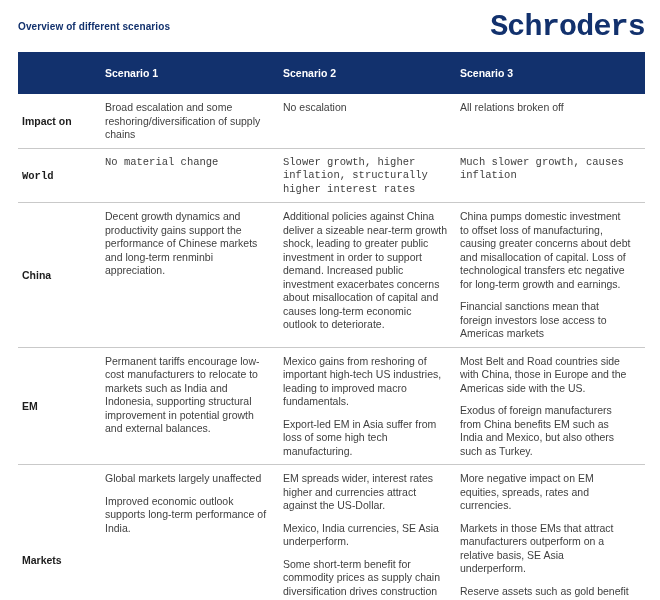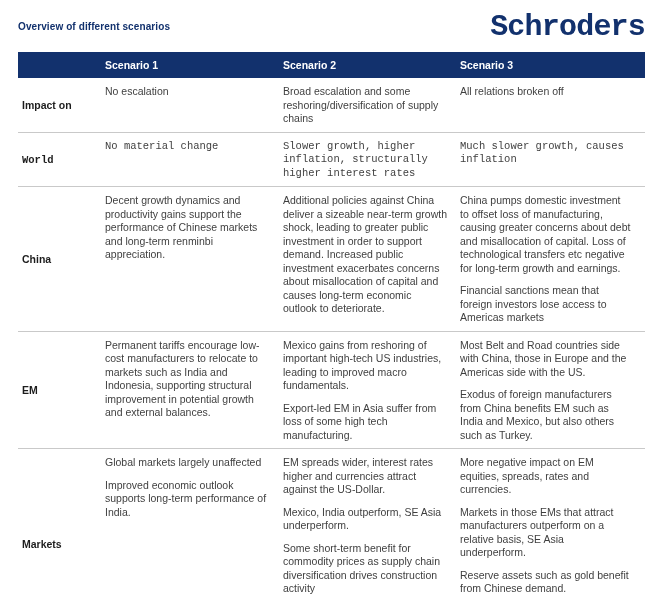--- a/index.html
+++ b/index.html
@@ -34,21 +34,21 @@
     line-height: 1;
     font-family: Liberation Mono, monospace;
   }
 
   .scenario-table { width: 627px; }
 
   .thead {
     display: grid;
     grid-template-columns: 87px 178px 177px 185px;
     background: var(--navy);
-    height: 26px;
+    height: 42px;
     align-items: center;
   }
   .thead .hcell {
     color: #ffffff; font-size: 10.5px; font-weight: 700;
     padding-right: 10px;
   }
 
   .trow {
     display: grid;
     grid-template-columns: 87px 178px 177px 185px;
@@ -90,24 +90,24 @@
     <div class="thead">
       <div class="hcell"></div>
       <div class="hcell">Scenario 1</div>
       <div class="hcell">Scenario 2</div>
       <div class="hcell">Scenario 3</div>
     </div>
 
     <div class="trow">
       <div class="label-cell">Impact on</div>
       <div class="cell">
-          <p>No escalation</p>
+          <p>Broad escalation and some reshoring/diversification of supply chains</p>
         </div>
       <div class="cell">
-          <p>Broad escalation and some reshoring/diversification of supply chains</p>
+          <p>No escalation</p>
         </div>
       <div class="cell">
           <p>All relations broken off</p>
         </div>
     </div>
 
     <div class="trow">
       <div class="label-cell">World</div>
       <div class="cell">
           <p>No material change</p>
@@ -150,21 +150,21 @@
     </div>
 
     <div class="trow">
       <div class="label-cell">Markets</div>
       <div class="cell">
           <p>Global markets largely unaffected</p>
           <p>Improved economic outlook supports long-term performance of India.</p>
         </div>
       <div class="cell">
           <p>EM spreads wider, interest rates higher and currencies attract against the US-Dollar.</p>
-          <p>Mexico, India outperform, SE Asia underperform.</p>
+          <p>Mexico, India currencies, SE Asia underperform.</p>
           <p>Some short-term benefit for commodity prices as supply chain diversification drives construction activity</p>
         </div>
       <div class="cell">
           <p>More negative impact on EM equities, spreads, rates and currencies.</p>
           <p>Markets in those EMs that attract manufacturers outperform on a relative basis, SE Asia underperform.</p>
           <p>Reserve assets such as gold benefit from Chinese demand.</p>
           <p>Commodities get short-term boost from construction activity</p>
         </div>
     </div>
 

